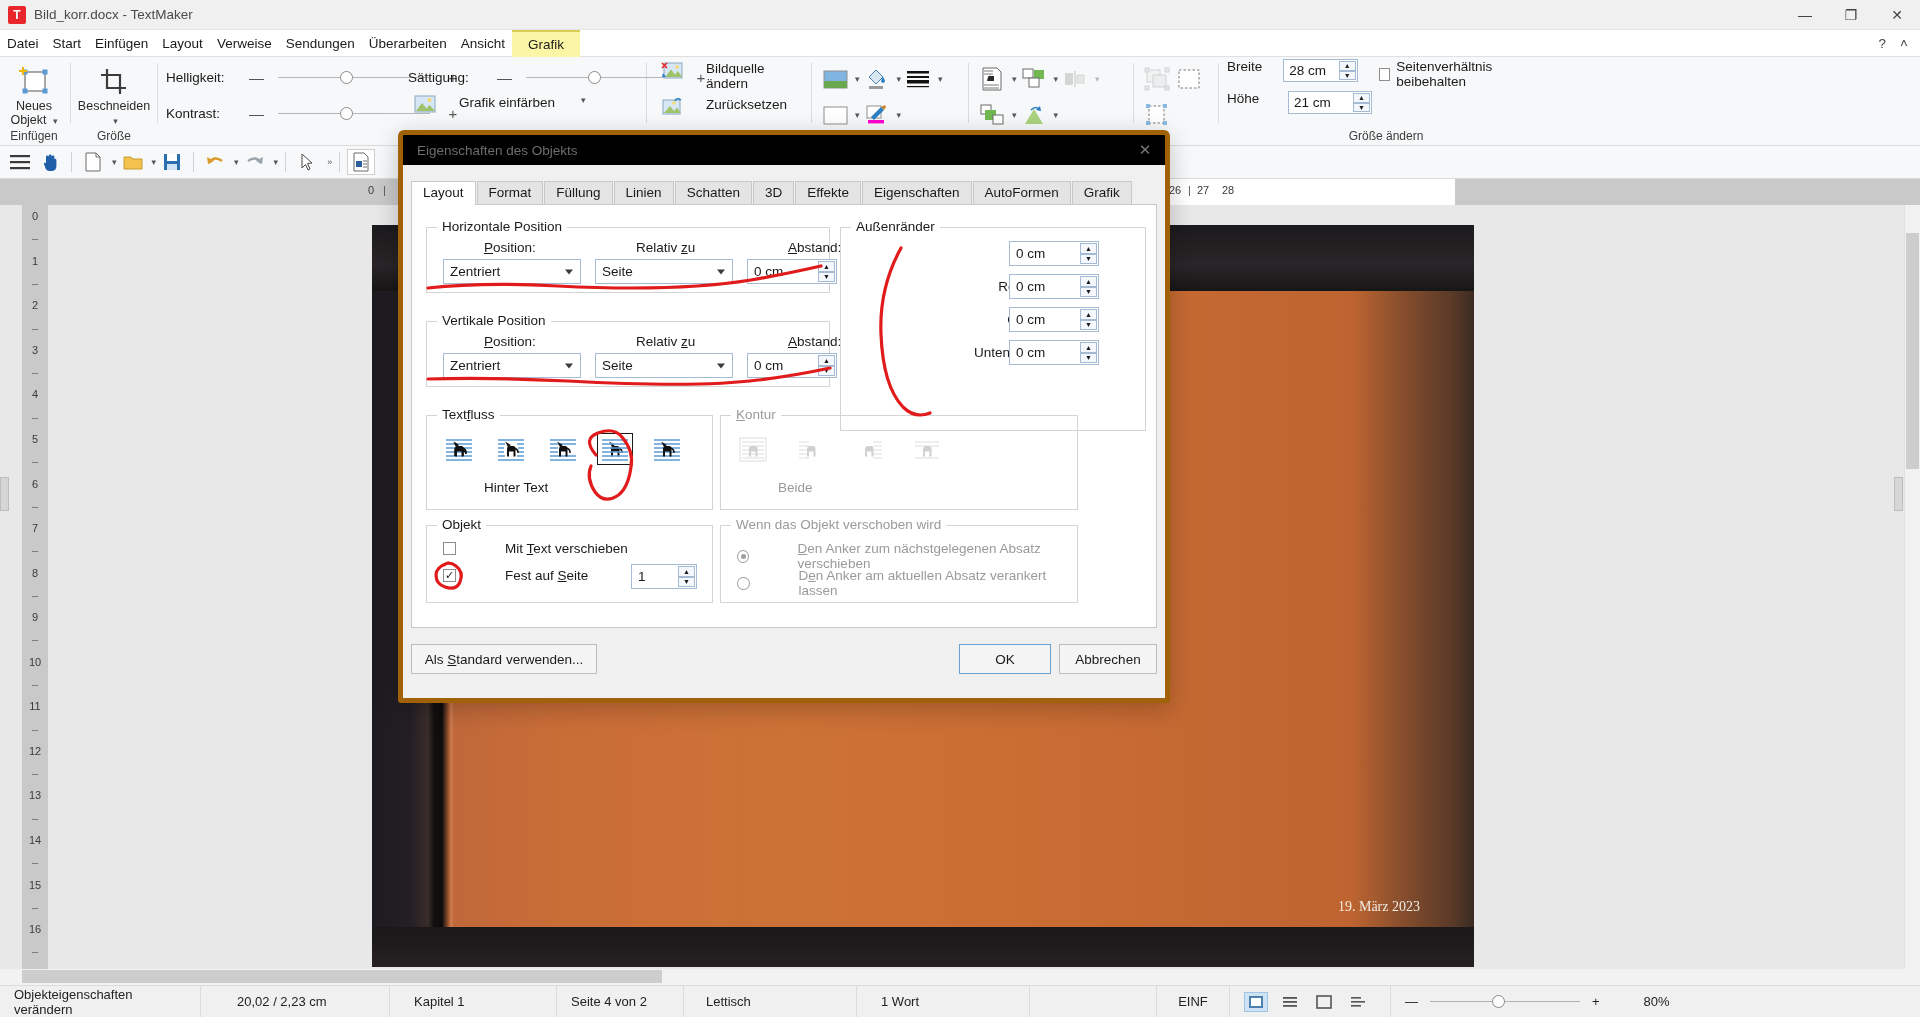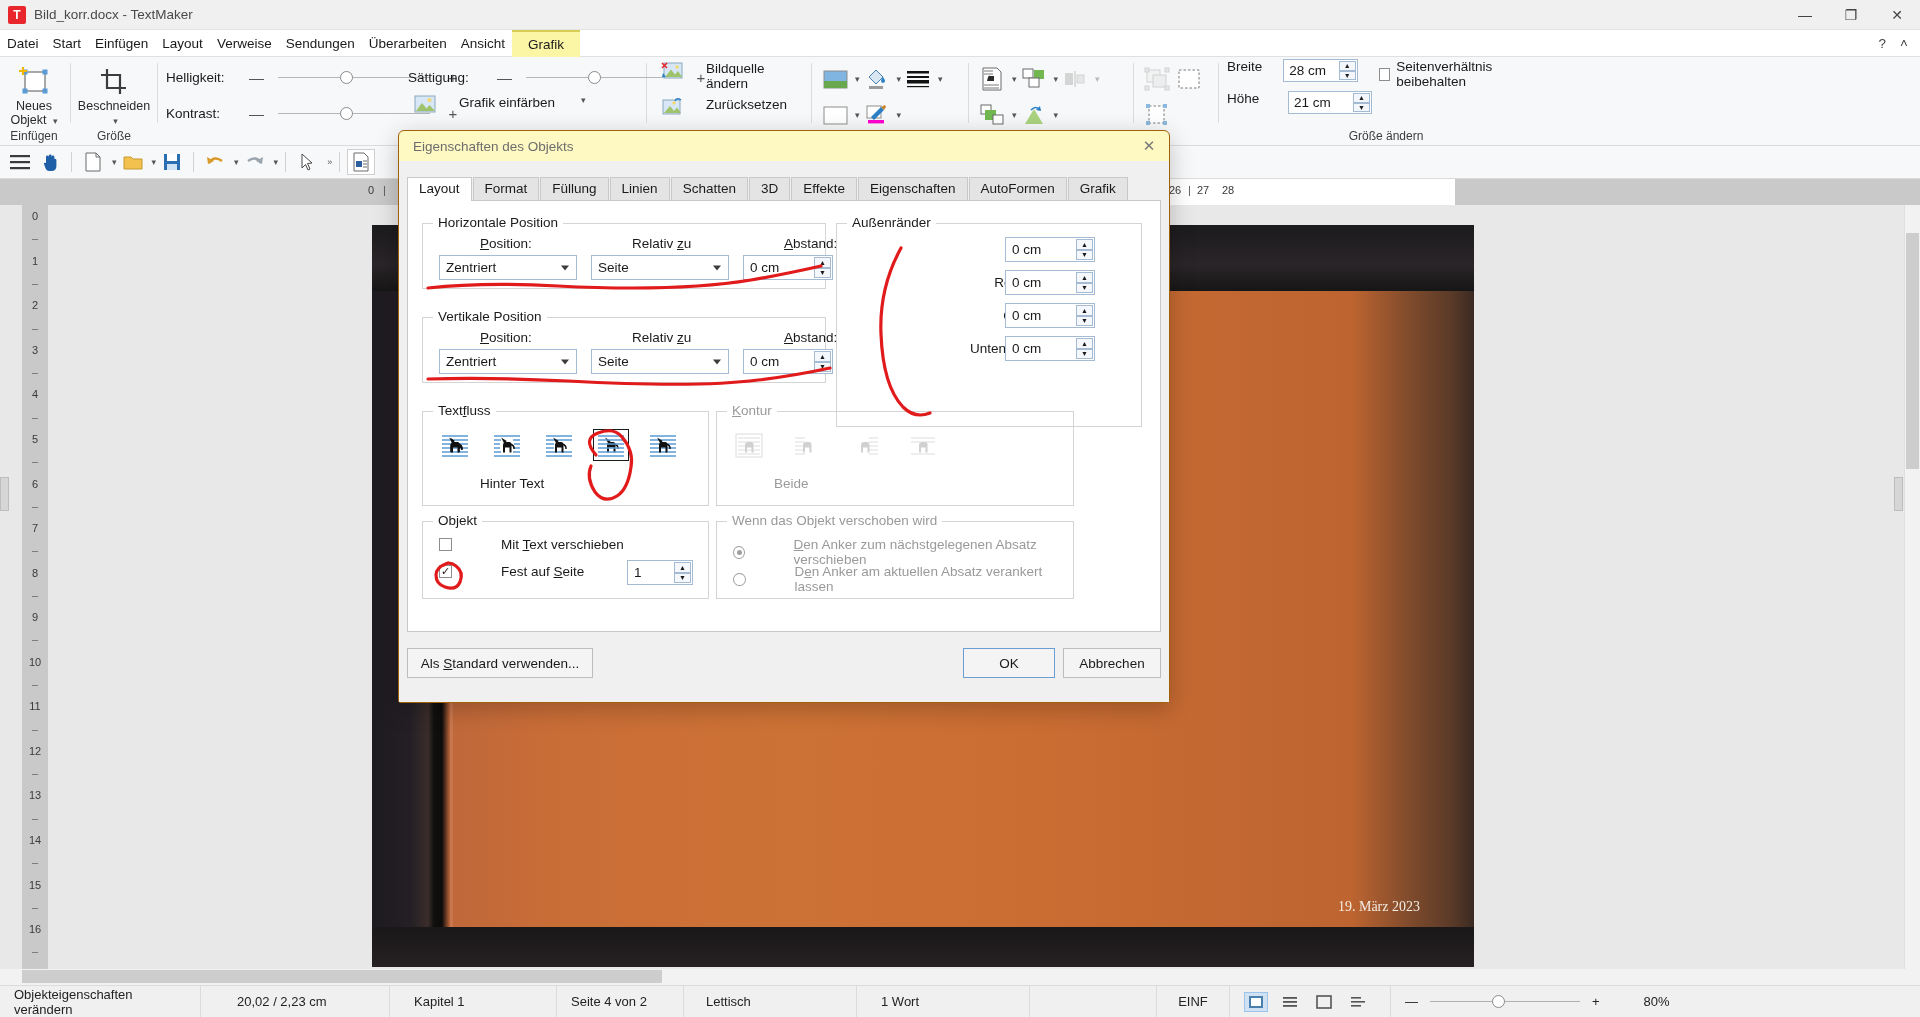--- a/index.html
+++ b/index.html
@@ -182,21 +182,21 @@
   .sb-cell { padding: 0 14px; height: 32px; display: flex; align-items: center; }
   .sb-div { width: 1px; height: 32px; background: #dcdcdc; }
   .vbtn { width: 24px; height: 20px; display: flex; align-items: center; justify-content: center; }
   .vbtn.sel { background: #cfe2f3; border: 1px solid #9dc3e6; }
   .zoom-track { width: 150px; height: 1px; background: #b0b0b0; position: relative; margin: 0 12px; }
   .zoom-knob { position: absolute; top: -6px; left: 62px; width: 13px; height: 13px; border-radius: 50%; border: 1.4px solid #8a8a8a; background: #fff; }
 
   
   .dialog {
     position: absolute; left: 398px; top: 130px; width: 772px; height: 573px;
-    background: #fef9c3; border: 1px solid #a16207; border-radius: 6px 6px 3px 3px;
+    background: #000000; border: 5px solid #a16207; border-radius: 6px 6px 3px 3px;
     box-shadow: 0 6px 24px rgba(0,0,0,0.22);
     z-index: 40;
   }
   .dlg-title {
     height: 30px; display: flex; align-items: center; padding-left: 14px;
     font-size: 13.5px; color: #6d6d6d;
   }
   .dlg-close { margin-left: auto; width: 40px; height: 30px; display: flex; align-items: center; justify-content: center; color: #777; font-size: 15px; }
   .dlg-body { position: absolute; top: 30px; left: 0; right: 0; bottom: 0; background: #f0f0f0; }
 

